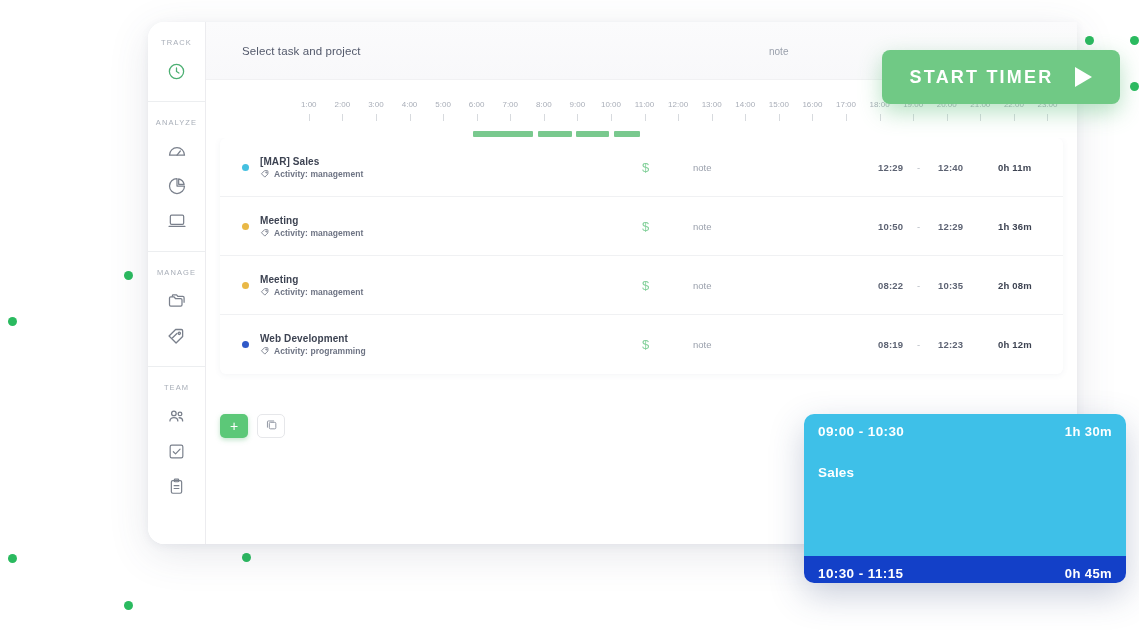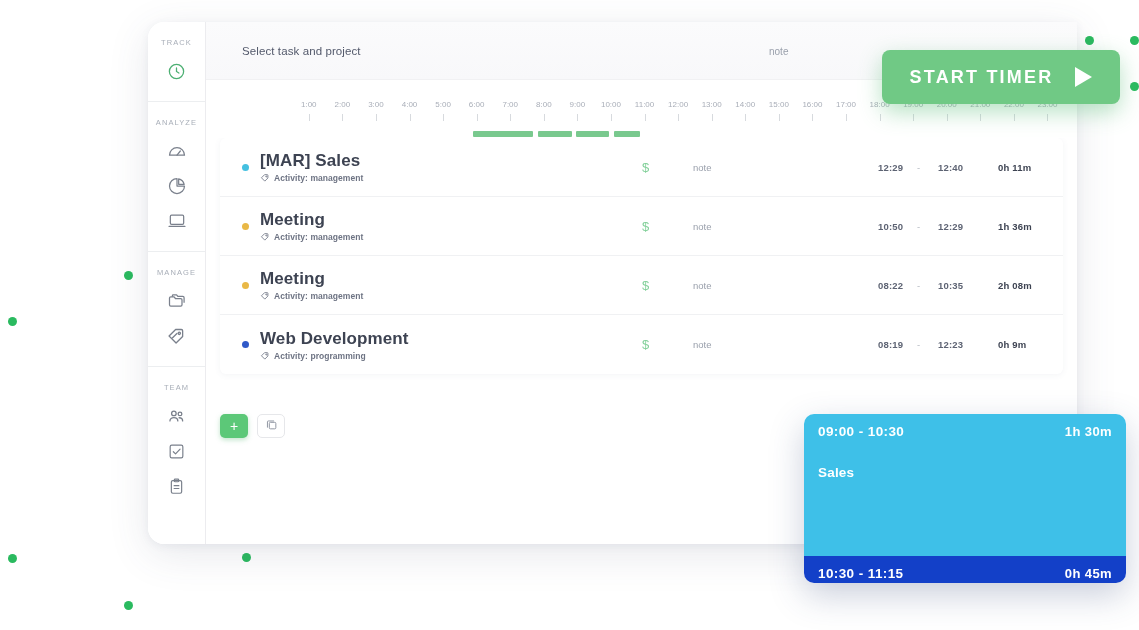--- a/index.html
+++ b/index.html
@@ -92,21 +92,21 @@
   }
   .row {
     height: 59px; display: flex; align-items: center;
     border-bottom: 1px solid #f0f1f3; position: relative;
     cursor: pointer;
   }
   .row:last-child { border-bottom: none; }
   .row-dot { width: 7px; height: 7px; border-radius: 50%;
              margin-left: 22px; margin-right: 11px; flex: none; }
   .row-texts { display: flex; flex-direction: column; gap: 2px; width: 300px; }
-  .row-title { font-size: 17px; font-weight: bold; color: #3d4352;
+  .row-title { font-size: 10px; font-weight: bold; color: #3d4352;
                letter-spacing: .1px; }
   .row-sub { font-size: 8.5px; color: #6d7383; font-weight: bold;
              display: flex; align-items: center; gap: 4px; letter-spacing: .05px; }
   .row-sub .tagico { display: inline-flex; }
   .row-money { position: absolute; left: 422px; font-size: 13px; color: #83d09a;
                font-weight: 400; cursor: pointer; }
   .row-note { position: absolute; left: 473px; font-size: 9.5px; color: #9aa0ac;
               cursor: text; }
   .row-time { position: absolute; font-size: 9.5px; color: #5d6373;
               font-weight: bold; letter-spacing: .2px; }
@@ -415,21 +415,21 @@
                   </svg>
                 </span>
                 <span>Activity: programming</span>
               </span>
             </div>
             <span class="row-money" style="color:#83d09a">$</span>
             <span class="row-note">note</span>
             <span class="row-time t-start">08:19</span>
             <span class="row-time t-dash">-</span>
             <span class="row-time t-end">12:23</span>
-            <span class="row-time t-dur">0h 9m</span>
+            <span class="row-time t-dur">0h 12m</span>
           </div>
         </div>
 
       <div class="footer-btns">
         <div class="btn-add">
           <span>+</span>
         </div>
         <div class="btn-dup">
           <span>
             <svg width="13" height="13" viewBox="0 0 24 24" fill="none" stroke="#8f95a1" stroke-width="1.8">

